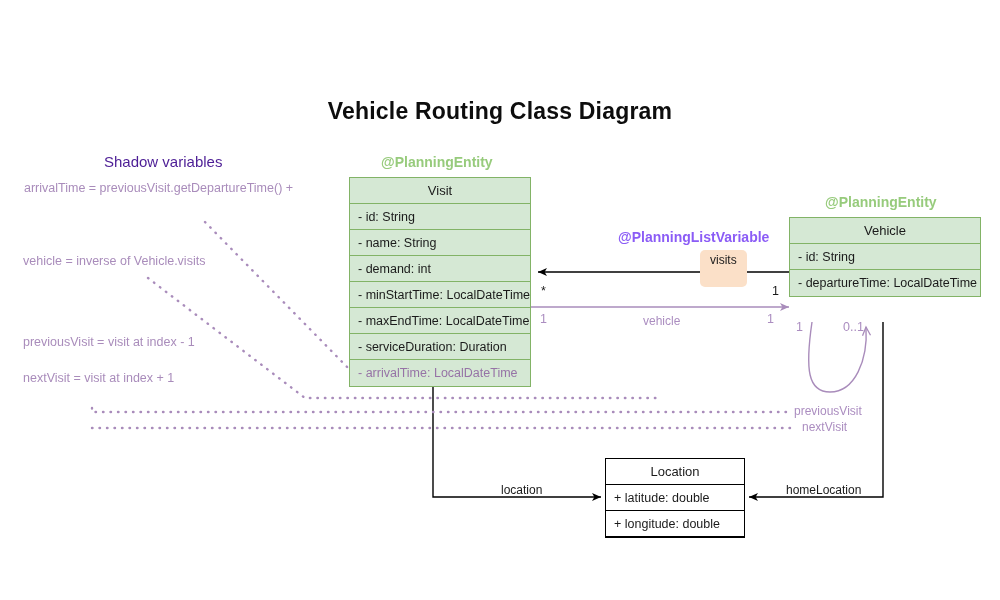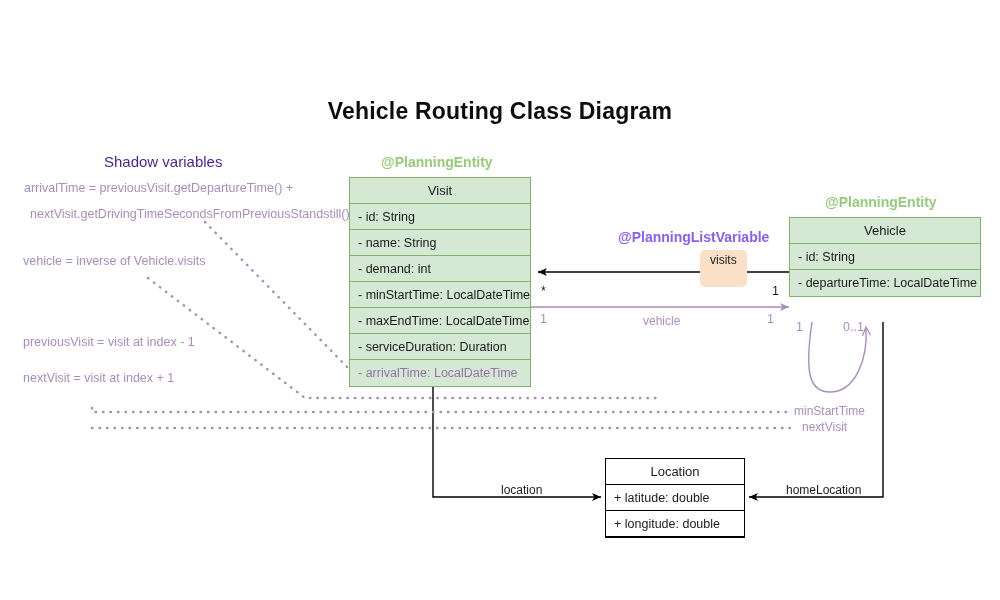--- a/index.html
+++ b/index.html
@@ -168,21 +168,20 @@
 
       <path d="M92,428 L418,428 L790,428"></path>
     </g>
   </svg>
 
   <div class="diagram-title">Vehicle Routing Class Diagram</div>
 
   <div class="section-heading" style="left:104px; top:153px;">Shadow variables</div>
 
   <div class="shadow-note" style="left:24px; top:181px;">arrivalTime = previousVisit.getDepartureTime() +</div>
-  <div class="shadow-note" style="left:30px; top:207px;">nextVisit.getDrivingTimeSecondsFromPreviousStandstill()</div>
   <div class="shadow-note" style="left:23px; top:254px;">vehicle = inverse of Vehicle.visits</div>
   <div class="shadow-note" style="left:23px; top:335px;">previousVisit = visit at index - 1</div>
   <div class="shadow-note" style="left:23px; top:371px;">nextVisit = visit at index + 1</div>
 
   <div class="stereotype green" style="left:381px; top:154px;">@PlanningEntity</div>
 
   <div class="uml-box" id="visit-box" style="left:349px; top:177px; width:182px;">
     <div class="uml-row title-row">Visit</div>
     <div class="uml-row">- id: String</div>
     <div class="uml-row">- name: String</div>
@@ -218,21 +217,21 @@
   <div class="edge-label mult purple" style="left:540px; top:312px;">1</div>
 
   <div class="edge-label purple" style="left:643px; top:314px;">vehicle</div>
 
   <div class="edge-label mult purple" style="left:767px; top:312px;">1</div>
 
   <div class="edge-label mult purple" style="left:796px; top:320px;">1</div>
 
   <div class="edge-label mult purple" style="left:843px; top:320px;">0..1</div>
 
-  <div class="edge-label purple" style="left:794px; top:404px;">minStartTime</div>
+  <div class="edge-label purple" style="left:794px; top:404px;">previousVisit</div>
 
   <div class="edge-label purple" style="left:802px; top:420px;">nextVisit</div>
 
   <div class="edge-label" style="left:501px; top:483px;">location</div>
 
   <div class="edge-label" style="left:786px; top:483px;">homeLocation</div>
 
 </div>
 
 </body></html>

